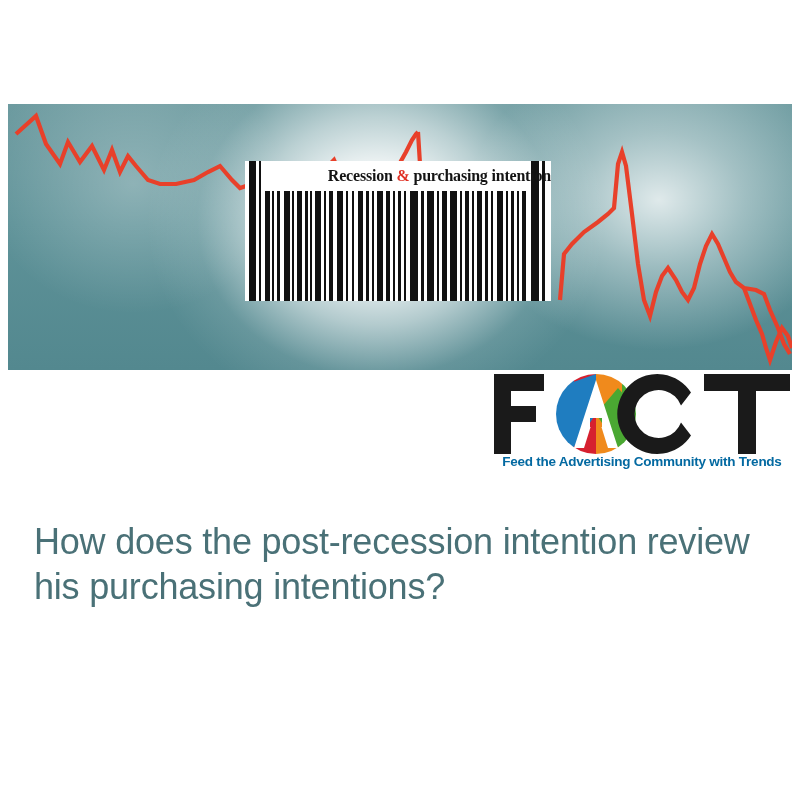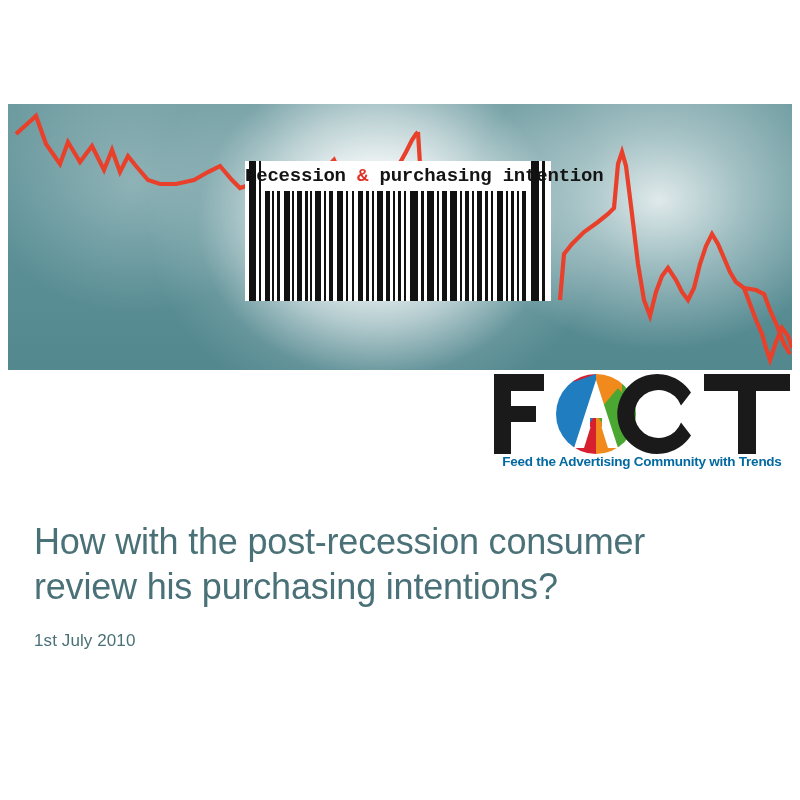--- a/index.html
+++ b/index.html
@@ -69,23 +69,23 @@
     z-index: 3;
   }
   #barcode-caption {
     position: absolute;
     left: 0;
     top: 0;
     width: 306px;
     height: 30px;
     line-height: 30px;
     text-align: right;
-    font-family: Liberation Mono, monospace;
+    font-family: Liberation Serif, serif;
     font-weight: bold;
-    font-size: 19px;
+    font-size: 16px;
     letter-spacing: -0.2px;
     color: #141414;
     white-space: nowrap;
     z-index: 2;
   }
   #barcode-caption .amp {
     color: #e03124;
   }
   #barcode-bars {
     position: absolute;
@@ -283,17 +283,16 @@
 
       <g fill="#1a1a1a">
         <rect x="212" y="2" width="86" height="17"></rect>
         <rect x="246" y="2" width="18" height="80"></rect>
       </g>
     </svg>
     <div id="logo-tagline">Feed the Advertising Community with Trends</div>
   </div>
 
   <div id="title-block">
-    <h1 id="slide-title">How with the post-recession consumer review his purchasing intentions?</h1>
-    <div id="slide-date">1st July 2010</div>
+    <h1 id="slide-title">How does the post-recession intention review his purchasing intentions?</h1>
   </div>
 
 </div>
 
 </body></html>

